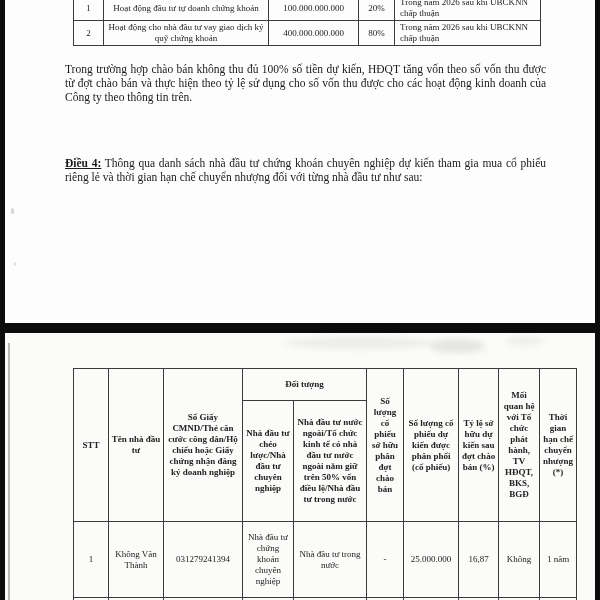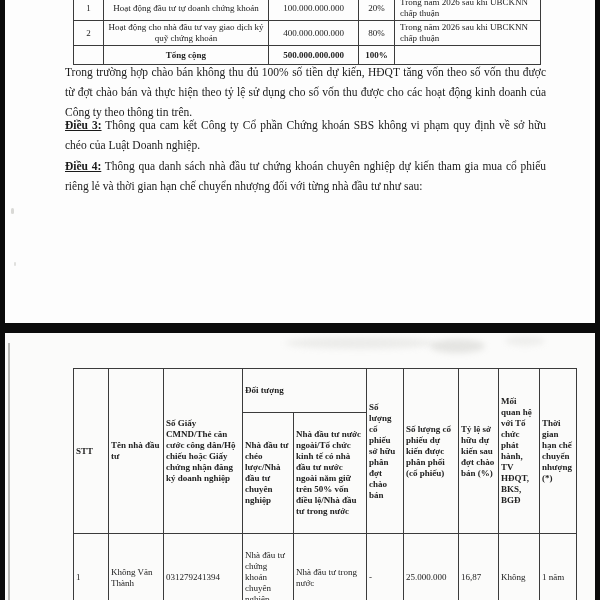--- a/index.html
+++ b/index.html
@@ -24,30 +24,30 @@
 
   
   .t1{position:absolute;left:68px;top:-5px;width:467px;}
   .t1 td{font-size:9px;line-height:11px;text-align:center;padding:1px 3px;color:#222;}
   .t1 td.left{text-align:left;padding-left:5px;}
   .t1 tr.r{height:25px;}
   .t1 tr.total{height:19px;}
   .t1 .bold{font-weight:bold;}
 
   
-  .para{position:absolute;left:60px;width:481px;font-size:11.5px;line-height:20px;
+  .para{position:absolute;left:60px;width:481px;font-size:11.5px;line-height:14px;
         text-align:justify;color:#1a1a1a;}
   .p1{top:62px;}
   .p3{top:115px;}
   .p4{top:156px;}
   .dieu{font-weight:bold;text-decoration:underline;}
 
   
   .t2{position:absolute;left:68px;top:35px;width:503px;}
-  .t2 td{font-size:9px;line-height:11px;padding:16px 2px;color:#222;}
+  .t2 td{font-size:9px;line-height:11px;text-align:center;padding:10px 2px;color:#222;}
   .t2 .hdr{font-weight:bold;}
   .t2 tr.hrow1{height:29px;}
   .t2 tr.hrow2{height:121px;}
   .t2 tr.drow{height:60px;}
 </style>
 </head>
 <body>
 
 <div class="page page1">
 
@@ -67,35 +67,25 @@
       <td>20%</td>
       <td class="left">Trong năm 2026 sau khi UBCKNN chấp thuận</td>
     </tr>
     <tr class="r">
       <td>2</td>
       <td>Hoạt động cho nhà đầu tư vay giao dịch ký quỹ chứng khoán</td>
       <td>400.000.000.000</td>
       <td>80%</td>
       <td class="left">Trong năm 2026 sau khi UBCKNN chấp thuận</td>
     </tr>
-    <tr class="total">
-      <td></td>
-      <td class="bold">Tổng cộng</td>
-      <td class="bold">500.000.000.000</td>
-      <td class="bold">100%</td>
-      <td></td>
-    </tr>
   </tbody>
     </table>
 
   <div class="para p1">Trong trường hợp chào bán không thu đủ 100% số tiền dự kiến, HĐQT tăng vốn theo số vốn thu được từ đợt chào bán và thực hiện theo tỷ lệ sử dụng cho số vốn thu được cho các hoạt động kinh doanh của Công ty theo thông tin trên.</div>
 
-  <div class="para p3">
-    <span class="dieu">Điều 3:</span><span> Thông qua cam kết Công ty Cổ phần Chứng khoán SBS không vi phạm quy định về sở hữu chéo của Luật Doanh nghiệp.</span>
-  </div>
 
   <div class="para p4">
     <span class="dieu">Điều 4:</span><span> Thông qua danh sách nhà đầu tư chứng khoán chuyên nghiệp dự kiến tham gia mua cổ phiếu riêng lẻ và thời gian hạn chế chuyển nhượng đối với từng nhà đầu tư như sau:</span>
   </div>
 
   <div class="speck" style="left:6px;top:208px;width:3px;height:6px;opacity:.5;"></div>
   <div class="speck" style="left:9px;top:262px;width:2px;height:4px;opacity:.4;"></div>
 </div>
 
 <div class="page page2">

